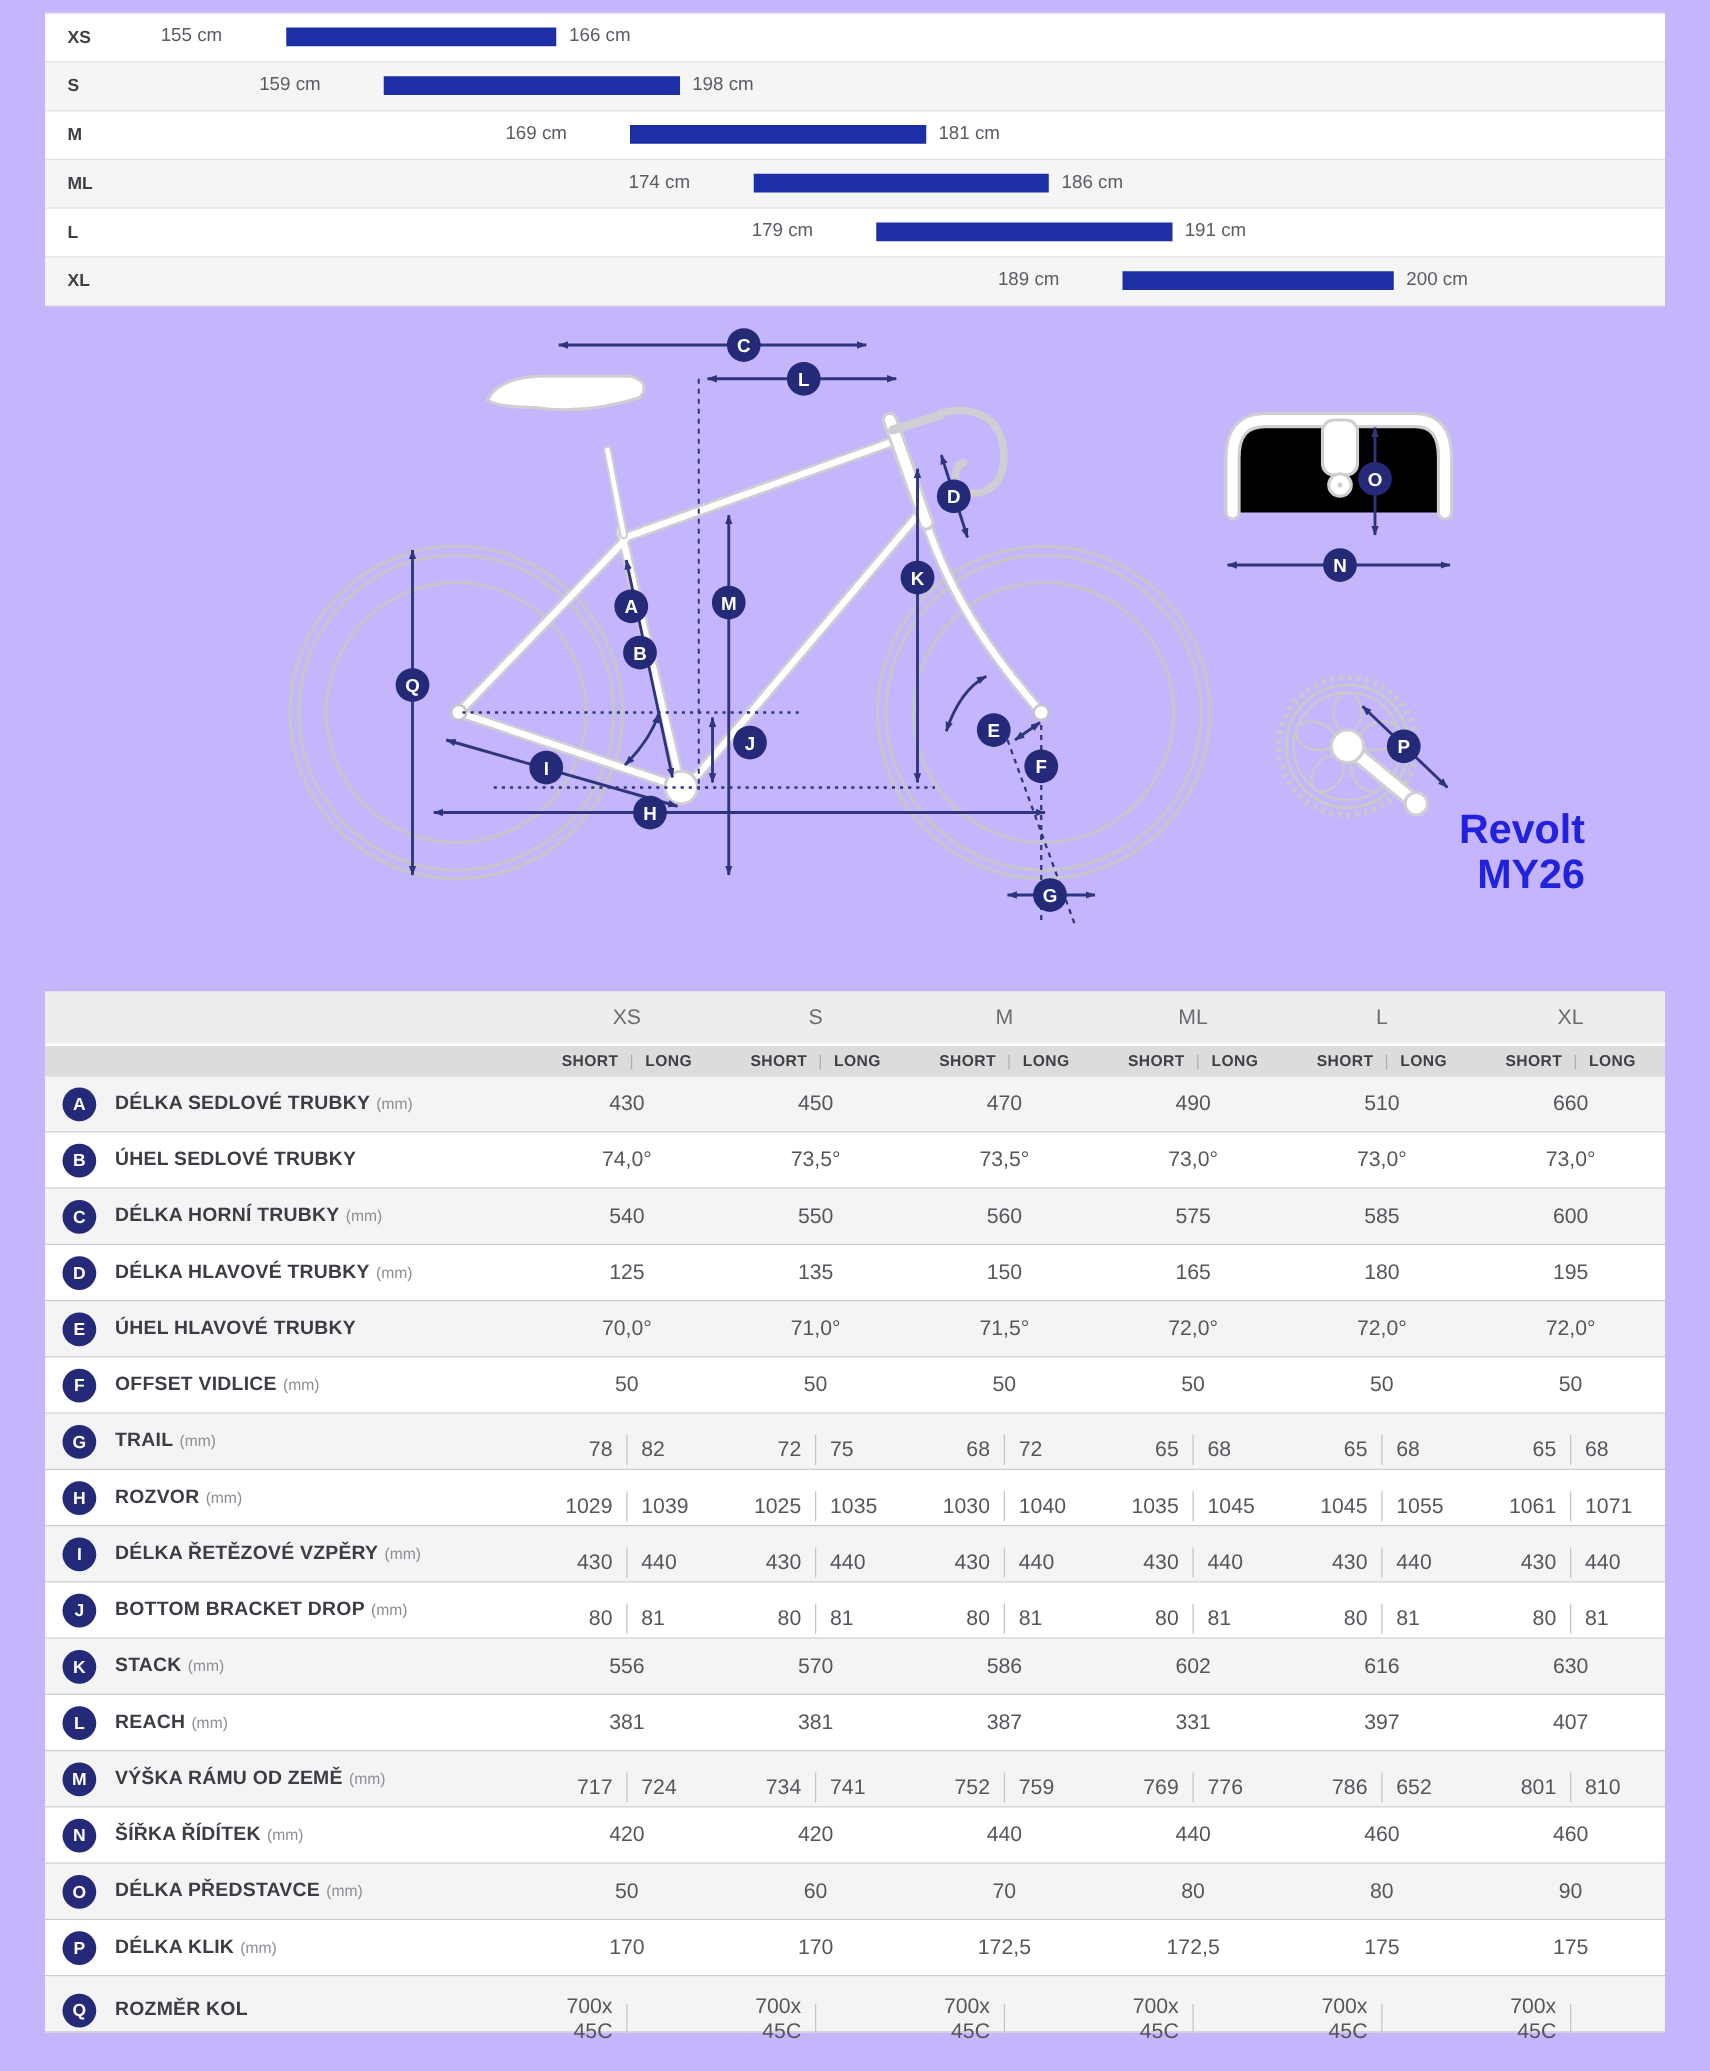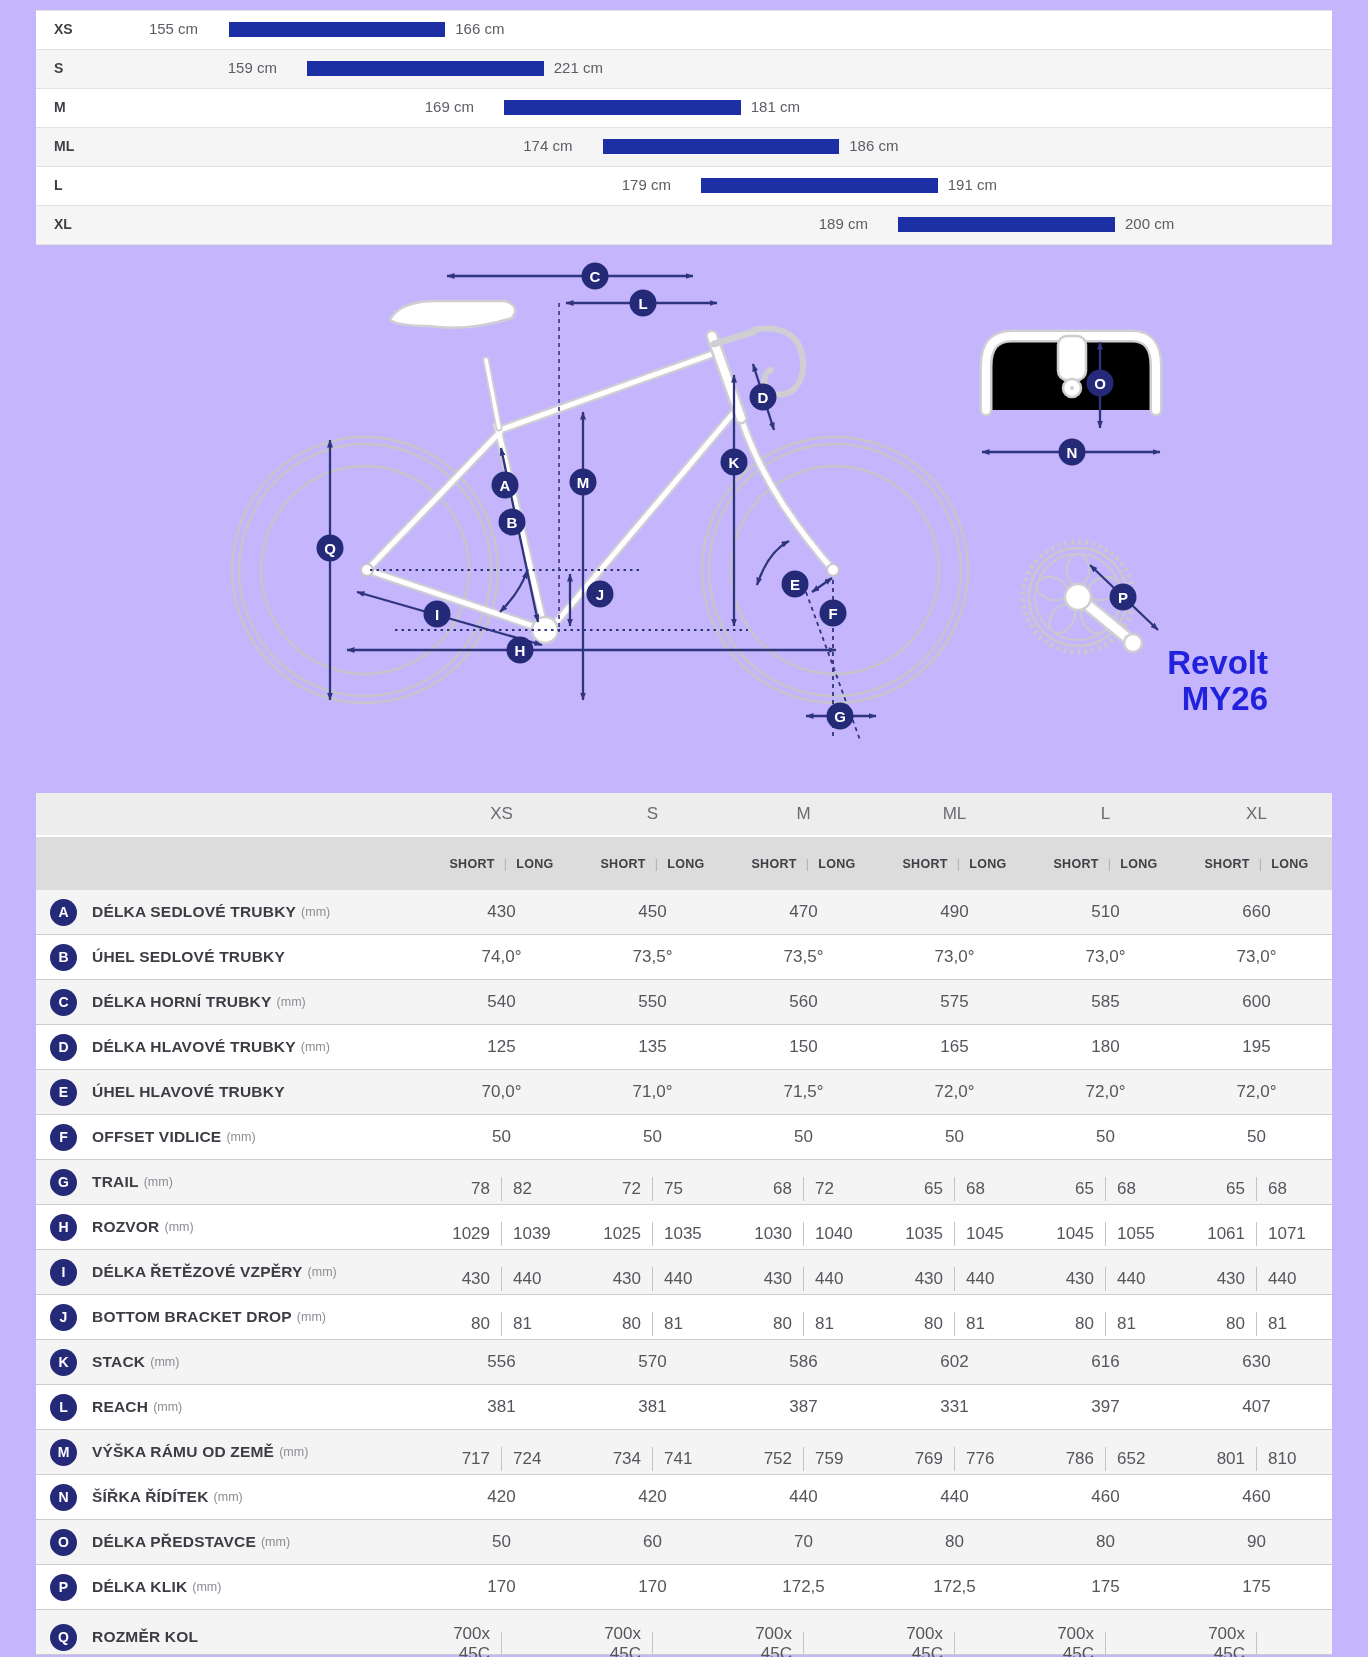--- a/index.html
+++ b/index.html
@@ -5,32 +5,32 @@
   html,body{margin:0;padding:0;background:#fff;}
   .page{position:relative;width:1368px;height:1657px;background:#c4b5fd;overflow:hidden;
         font-family:"Liberation Sans","DejaVu Sans",sans-serif;}
 
   
   .size-chart{position:absolute;left:36px;top:10px;width:1296px;border-top:1px solid #e2e2e2;}
   .sc-row{position:relative;height:38px;border-bottom:1px solid #e2e2e2;background:#fff;}
   .sc-row.alt{background:#f5f5f5;}
   .sc-size{position:absolute;left:18px;top:10px;font-size:14px;font-weight:bold;color:#3f3f46;}
   .sc-min,.sc-max{position:absolute;top:9px;font-size:15px;color:#5c5c64;white-space:nowrap;}
-  .sc-min{width:90px;text-align:center;}
+  .sc-min{width:90px;text-align:left;}
   .sc-bar{position:absolute;top:11px;height:15px;}
 
   
   .diagram{position:absolute;left:0;top:240px;width:1368px;height:510px;}
 
   
   .geo-table{position:absolute;left:36px;top:793px;width:1296px;}
   .gt-head1{display:grid;grid-template-columns:390px repeat(6,151px);height:42px;background:#ededed;
             align-items:center;border-bottom:2px solid #fff;}
   .gt-head1 .col{text-align:center;font-size:17px;color:#6b6b72;}
-  .gt-head2{display:grid;grid-template-columns:390px repeat(6,151px);height:53px;background:#dcdcdc;
+  .gt-head2{display:grid;grid-template-columns:390px repeat(6,151px);height:24px;background:#dcdcdc;
             align-items:center;}
   .gt-sub{display:flex;justify-content:center;align-items:center;gap:9px;font-size:12.5px;
           font-weight:bold;color:#3f3f45;letter-spacing:.3px;}
   .gt-sub .pipe{color:#b0b0b0;font-weight:normal;}
   .gt-row{display:grid;grid-template-columns:390px repeat(6,151px);height:44px;align-items:center;
           border-bottom:1px solid #cccccc;background:#fff;}
   .gt-row.alt{background:#f4f4f4;}
   .gt-label{display:flex;align-items:center;padding-left:14px;min-width:0;}
   .badge{flex:0 0 27px;width:27px;height:27px;border-radius:50%;background:#252a78;color:#fff;
          font-weight:bold;font-size:14px;display:flex;align-items:center;justify-content:center;margin-right:15px;}
@@ -51,21 +51,21 @@
       <div class="sc-row">
     <span class="sc-size">XS</span>
     <span class="sc-min" style="left: 92.52px;">155 cm</span>
     <div class="sc-bar" style="left: 192.52px; width: 216.7px; background: rgb(28, 47, 165);"></div>
     <span class="sc-max" style="left: 419.22px;">166 cm</span>
   </div>
       <div class="sc-row alt">
     <span class="sc-size">S</span>
     <span class="sc-min" style="left: 171.32px;">159 cm</span>
     <div class="sc-bar" style="left: 271.32px; width: 236.4px; background: rgb(28, 47, 165);"></div>
-    <span class="sc-max" style="left: 517.72px;">221 cm</span>
+    <span class="sc-max" style="left: 517.72px;">198 cm</span>
   </div>
       <div class="sc-row">
     <span class="sc-size">M</span>
     <span class="sc-min" style="left: 368.32px;">169 cm</span>
     <div class="sc-bar" style="left: 468.32px; width: 236.4px; background: rgb(28, 47, 165);"></div>
     <span class="sc-max" style="left: 714.72px;">181 cm</span>
   </div>
       <div class="sc-row alt">
     <span class="sc-size">ML</span>
     <span class="sc-min" style="left: 466.82px;">174 cm</span>

